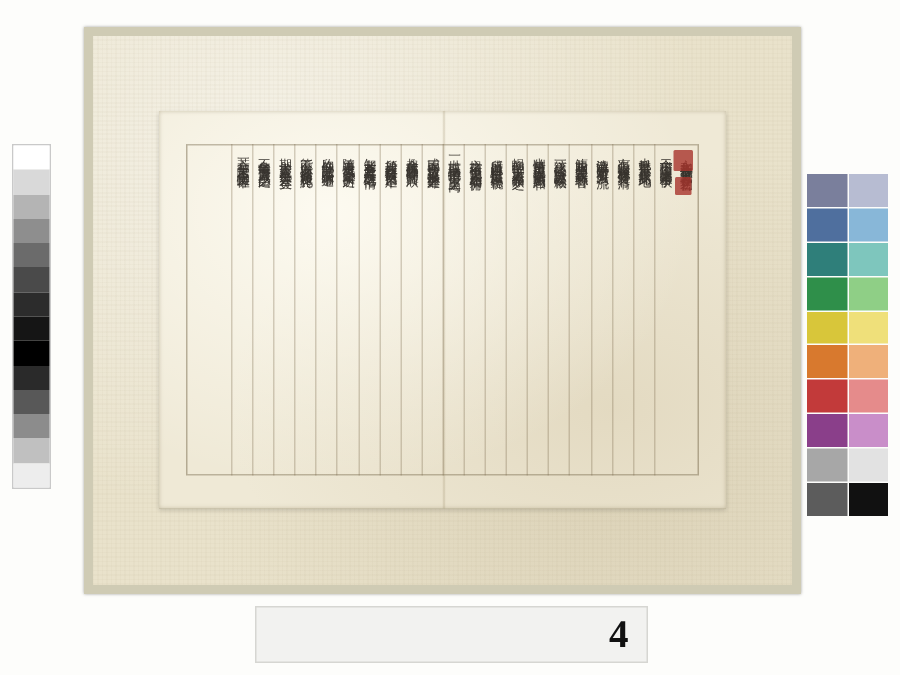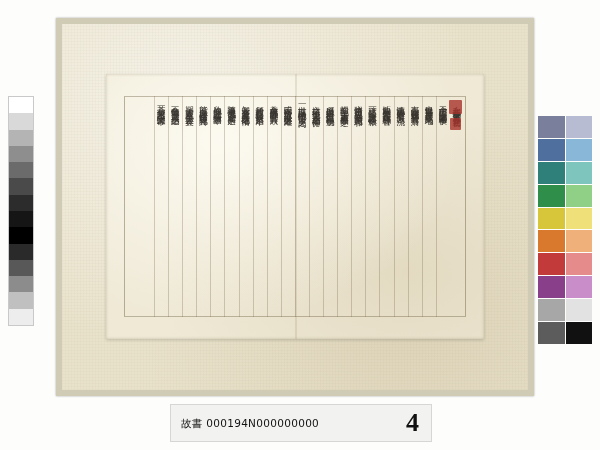--- a/index.html
+++ b/index.html
@@ -242,18 +242,17 @@
             </div>
           </div>
         <div class="seal s1"></div>
         <div class="seal s2"></div>
       </div>
     </div>
   </div>
 
   <div class="label-card">
     <div class="label-lines">
-      <div>故書 000194N000000000</div>
     </div>
     <div class="page-number">4</div>
   </div>
 
 </div>
 
 </body></html>

